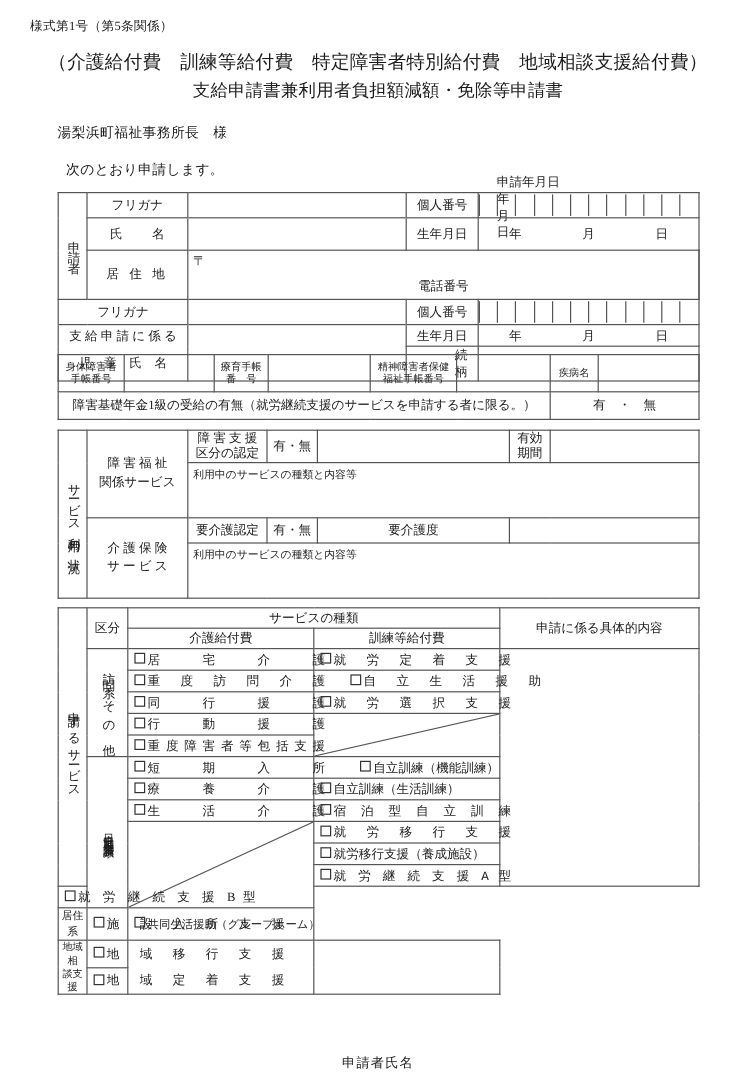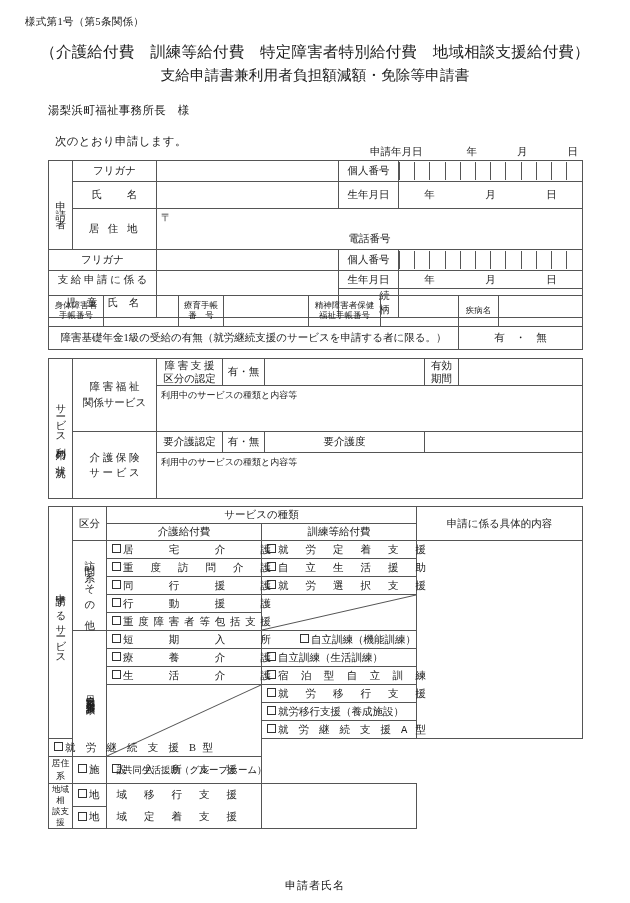--- a/index.html
+++ b/index.html
@@ -67,20 +67,21 @@
 
   
   .apply-date-row {
     position: absolute;
     left: 370px;
     top: 145px;
     width: 235px;
     font-size: 10.5px;
     display: flex;
     align-items: baseline;
+    flex-direction: column;
   }
   .apply-date-row .lbl { white-space: nowrap; }
   .apply-date-row .y { margin-left: 44px; }
   .apply-date-row .m { margin-left: 40px; }
   .apply-date-row .d { margin-left: 40px; }
 
   
   .tbl {
     position: absolute;
     border-collapse: collapse;
@@ -467,21 +468,21 @@
         </td>
         <td style="height:17px;">
           <label class="chk"><span class="box"></span><span class="just">就 労 定 着 支 援</span></label>
         </td>
         <td rowspan="11"></td>
       </tr>
       <tr>
         <td style="height:17px;">
           <label class="chk"><span class="box"></span><span class="just">重 度 訪 問 介 護</span></label>
         </td>
-        <td style="height:17px;">
+        <td style="height:17px;padding-left:25px;">
           <label class="chk"><span class="box"></span><span class="just">自 立 生 活 援 助</span></label>
         </td>
       </tr>
       <tr>
         <td style="height:17px;">
           <label class="chk"><span class="box"></span><span class="just">同　行　援　護</span></label>
         </td>
         <td style="height:17px;">
           <label class="chk"><span class="box"></span><span class="just">就 労 選 択 支 援</span></label>
         </td>

